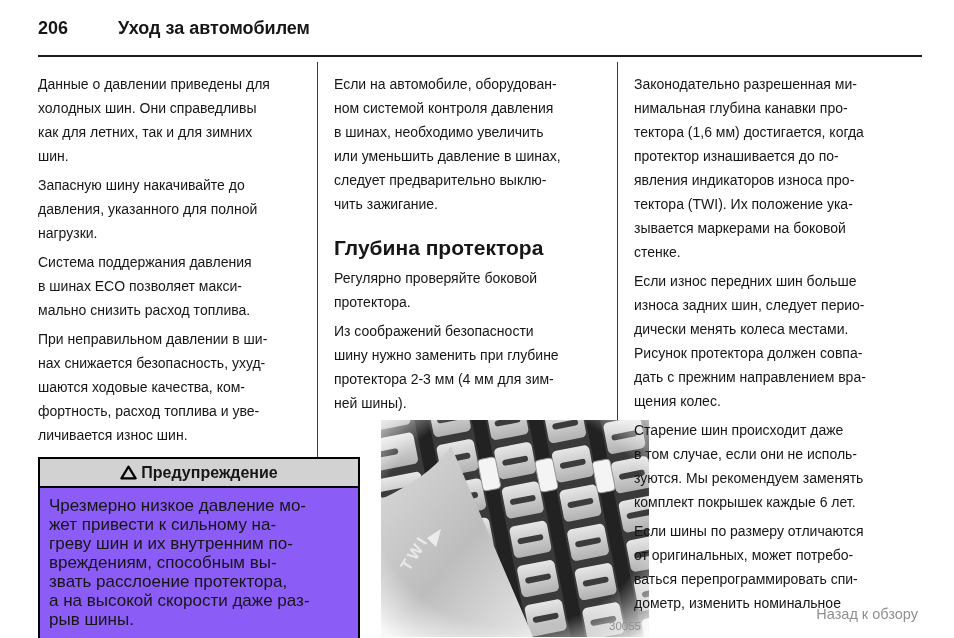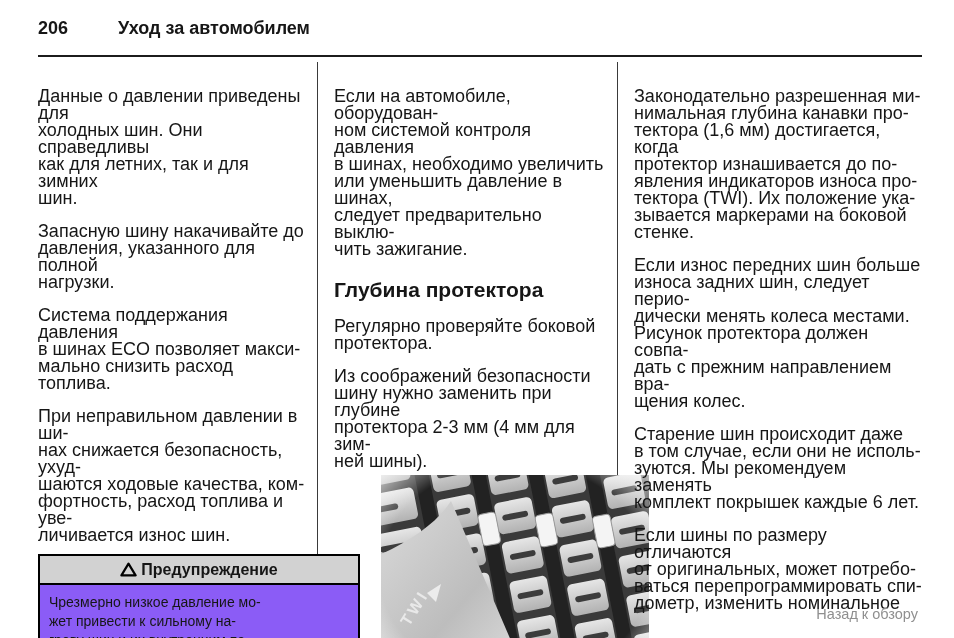--- a/index.html
+++ b/index.html
@@ -13,28 +13,28 @@
 
   .vsep { position:absolute; top:62px; width:1px; height:528px; background:#3a3a3a; }
   #sep1 { left:317px; }
   #sep2 { left:617px; }
 
   .col { position:absolute; top:72px; }
   #col1 { left:38px;  width:272px; }
   #col2 { left:334px; width:272px; }
   #col3 { left:634px; width:288px; }
 
-  .para { font-size:18px; line-height:17px; white-space:pre-line; margin:16px 0 5px 0; }
+  .para { font-size:14px; line-height:24px; white-space:pre-line; margin:0 0 5px 0; }
   .heading { font-size:21px; line-height:25px; font-weight:bold; margin:19px 0 6px 0; white-space:pre-line; }
 
   .warnbox { margin-top:10px; border:2px solid #000; width:322px; background:#8b5cf6; }
   .warnhead { background:#d2d2d2; border-bottom:2px solid #000; text-align:center;
     padding:5px 0 4px 0; font-weight:bold; font-size:16px; }
   .warnhead svg { vertical-align:-2px; margin-right:4px; }
-  .warnbody { padding:8px 9px 10px 9px; font-size:14px; line-height:19px; white-space:pre-line; }
+  .warnbody { padding:8px 9px 10px 9px; font-size:17px; line-height:19px; white-space:pre-line; }
 
   .figure { margin-top:4px; width:268px; height:217px; position:relative;padding-left:47px; }
 
   .backlink { position:absolute; right:36px; top:606px; font-size:14.5px; color:#8f8f8f;
     cursor:pointer; text-decoration:none; }
 </style>
 </head>
 <body>
 
 <div id="page">

